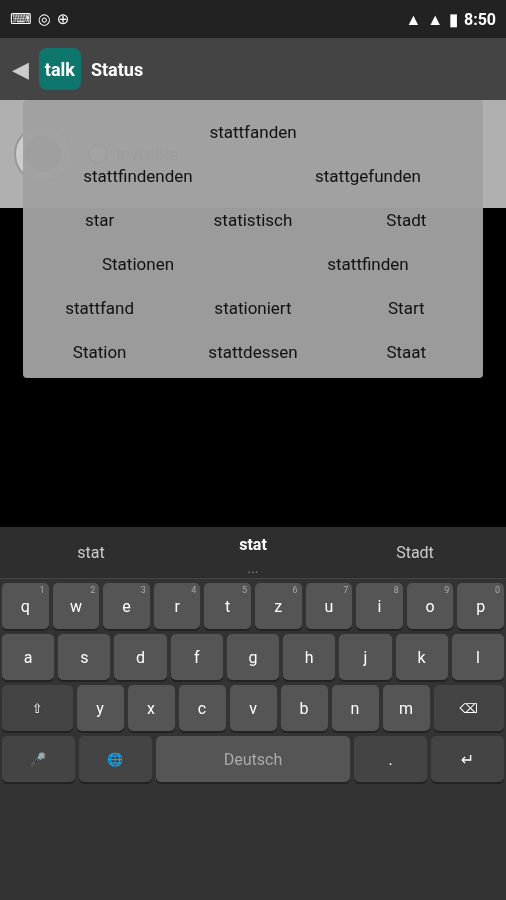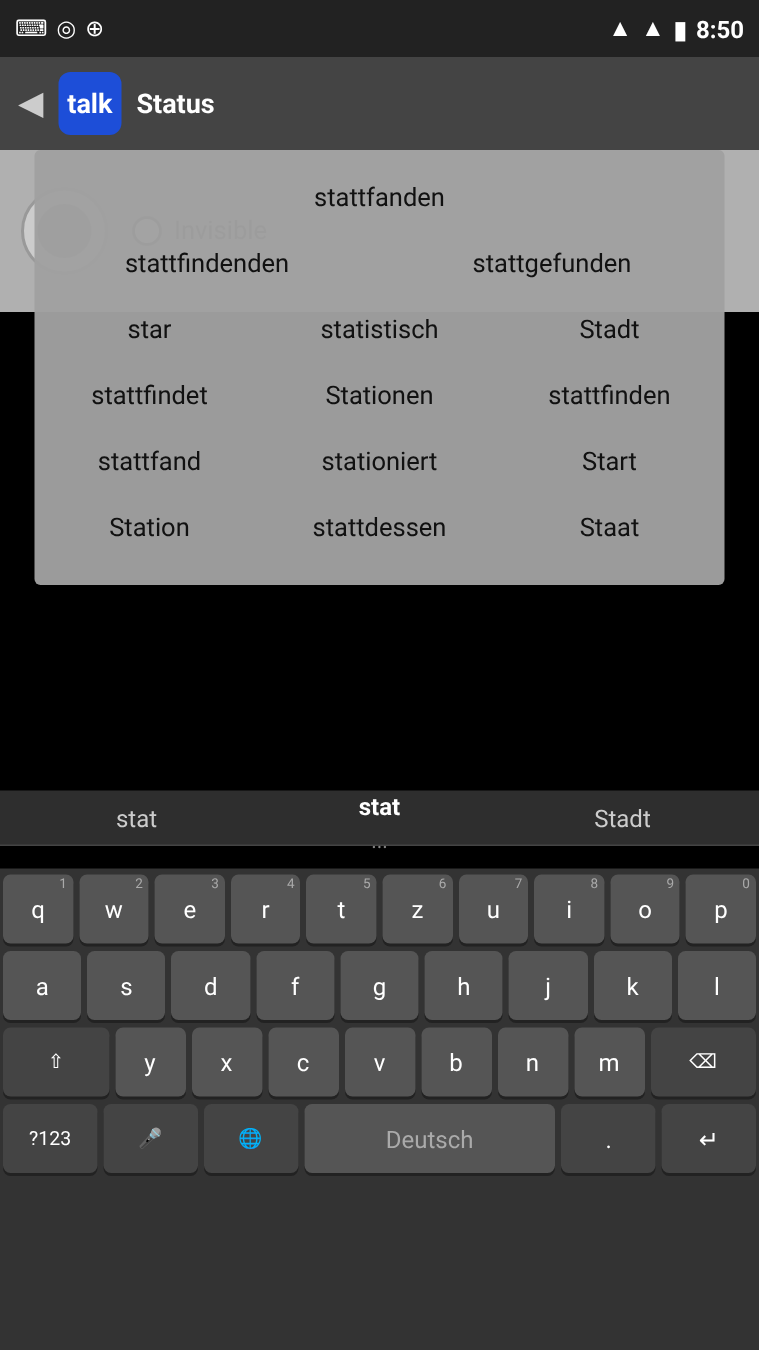--- a/index.html
+++ b/index.html
@@ -48,21 +48,21 @@
       padding: 0 12px;
       gap: 10px;
     }
     .back-icon {
       color: #ccc;
       font-size: 22px;
     }
     .app-logo {
       width: 42px;
       height: 42px;
-      background: #1d4ed8;
+      background: #0f766e;
       border-radius: 8px;
       display: flex;
       align-items: center;
       justify-content: center;
       color: white;
       font-size: 18px;
       font-weight: bold;
     }
     .header-text {
       display: flex;
@@ -124,21 +124,21 @@
 
     
     .autocomplete-panel {
       width: 460px;
       background: rgba(160,160,160,0.97);
       border-radius: 4px;
       position: absolute;
       top: 100px;
       left: 23px;
       z-index: 10;
-      padding: 10px 0 16px 0;
+      padding: 10px 0 4px 0;
     }
     .autocomplete-row {
       display: flex;
       justify-content: space-around;
       padding: 2px 0;
     }
     .autocomplete-item {
       flex: 1;
       text-align: center;
       font-size: 17px;
@@ -150,21 +150,21 @@
       flex: none;
       width: 100%;
     }
 
     
     .suggestion-bar {
       position: absolute;
       top: 527px;
       left: 0;
       right: 0;
-      height: 37px;
+      height: 52px;
       background: #2e2e2e;
       display: flex;
       align-items: center;
       justify-content: space-around;
       padding: 0 10px;
       border-bottom: 1px solid #444;
     }
     .suggestion-item {
       flex: 1;
       text-align: center;
@@ -292,21 +292,20 @@
     <span class="autocomplete-item">stattgefunden</span>
   </div>
 
   <div class="autocomplete-row">
     <span class="autocomplete-item">star</span>
     <span class="autocomplete-item">statistisch</span>
     <span class="autocomplete-item">Stadt</span>
   </div>
 
   <div class="autocomplete-row">
-    <span class="autocomplete-item">stattfindet</span>
     <span class="autocomplete-item">Stationen</span>
     <span class="autocomplete-item">stattfinden</span>
   </div>
 
   <div class="autocomplete-row">
     <span class="autocomplete-item">stattfand</span>
     <span class="autocomplete-item">stationiert</span>
     <span class="autocomplete-item">Start</span>
   </div>
 
@@ -426,23 +425,20 @@
     <div class="key">
         <span>m</span>
       </div>
     <div class="key special">
         <span>⌫</span>
       </div>
   </div>
 
   <div class="key-row bottom-row">
     <div class="key special">
-        <span>?123</span>
-      </div>
-    <div class="key special">
         <span>🎤</span>
       </div>
     <div class="key special">
         <span>🌐</span>
       </div>
     <div class="key space-key">
         <span>Deutsch</span>
       </div>
     <div class="key action-key">
         <span>.</span>

